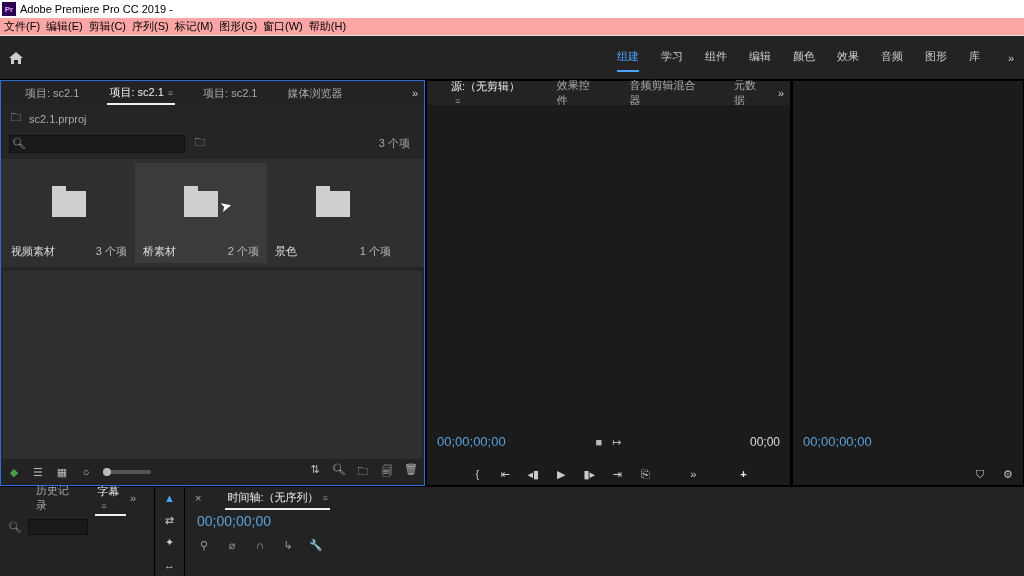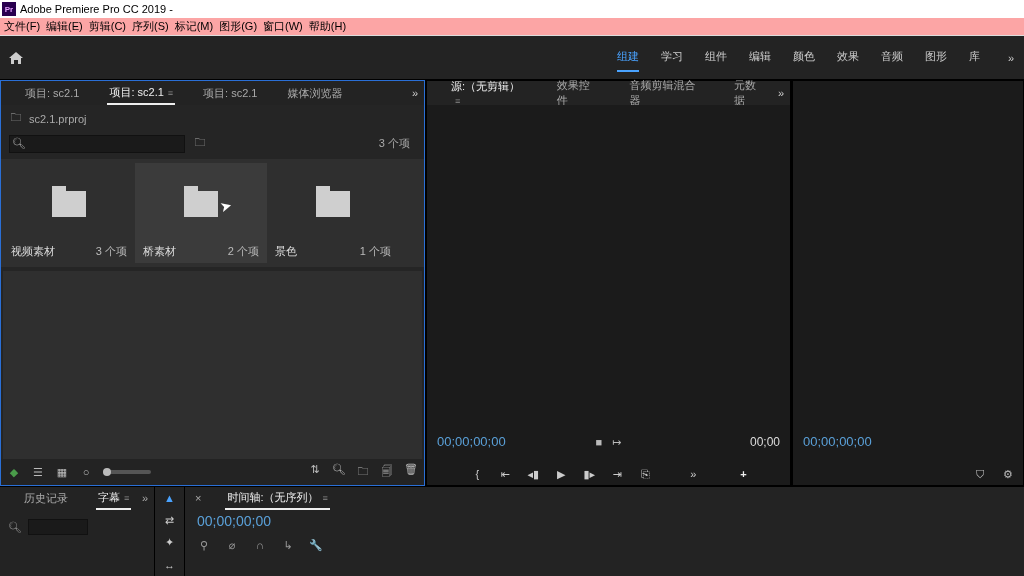--- a/index.html
+++ b/index.html
@@ -60,21 +60,21 @@
 .transport { position: absolute; bottom: 4px; left: 0; right: 0; display: flex; justify-content: center; gap: 14px; color: #ccc; }
 .transport .plus { margin-left: 26px; color:#eee; font-weight:bold;}
 
 .right-col { flex: 1; display: flex; flex-direction: column; }
 .program-body { flex: 1; background: #1b1b1b; position: relative; }
 .prog-tc { position: absolute; bottom: 36px; left: 10px; color: #5aa0d8; font-size: 13px; }
 .prog-ctrls { position:absolute; bottom:4px; right:8px; display:flex; gap:14px; color:#bbb;}
 
 .lower { display: flex; height: 108px; border-top:1px solid #000;}
 .history-panel { width: 155px; background: #232323; border-right:1px solid #000;}
-.hist-tabs { display:flex; align-items:center; height:22px; padding:0 6px; gap:10px; font-size:11px; color:#aaa;}
+.hist-tabs { display:flex; align-items:center; height:22px; padding:0 18px; gap:4px; font-size:11px; color:#aaa;}
 .hist-tabs .tab.selected{ color:#eee; border-bottom:2px solid #eee;}
 .hist-body { padding:6px 8px; }
 .hist-row { display:flex; align-items:center; gap:6px; margin:4px 0; color:#999;}
 .hist-row select, .hist-row input { background:#1a1a1a; border:1px solid #111; color:#888; font-size:10px; height:16px; width:60px;}
 .tool-col { width: 30px; background: #232323; border-right:1px solid #000; display:flex; flex-direction:column; align-items:center; padding-top:4px; gap:8px;}
 .tool { width:18px; height:18px; display:flex; align-items:center; justify-content:center; color:#ccc; cursor:pointer;}
 .tool.active { color:#4aa3ff;}
 .timeline-panel { flex:1; background:#232323; }
 .tl-tabs { display:flex; align-items:center; height:22px; padding:0 10px; gap:8px; color:#aaa; font-size:11px;}
 .tl-tc { padding: 4px 12px; color:#5aa0d8; font-size:14px;}

